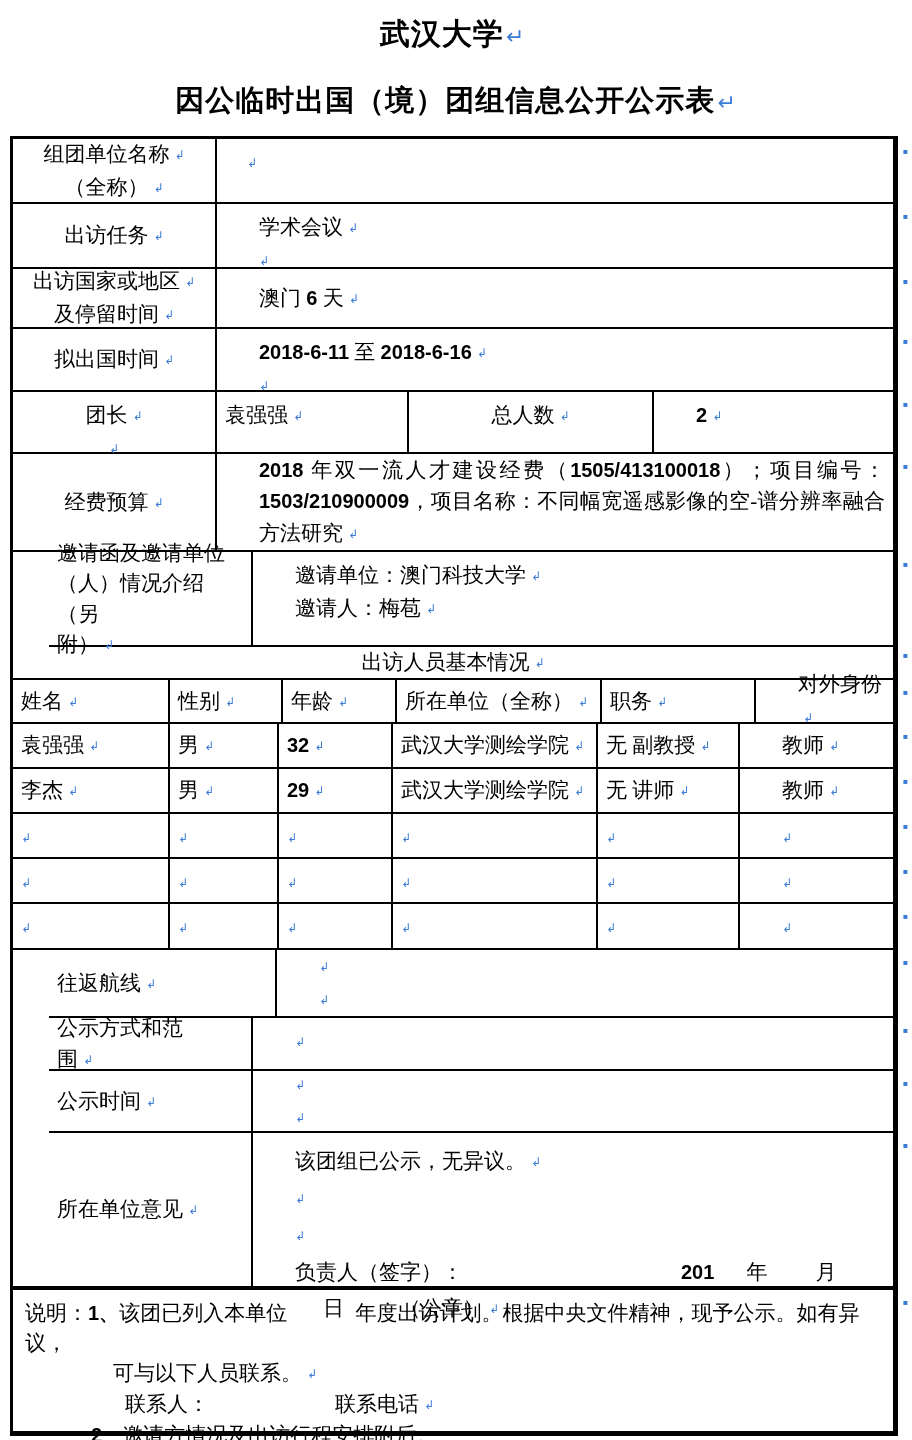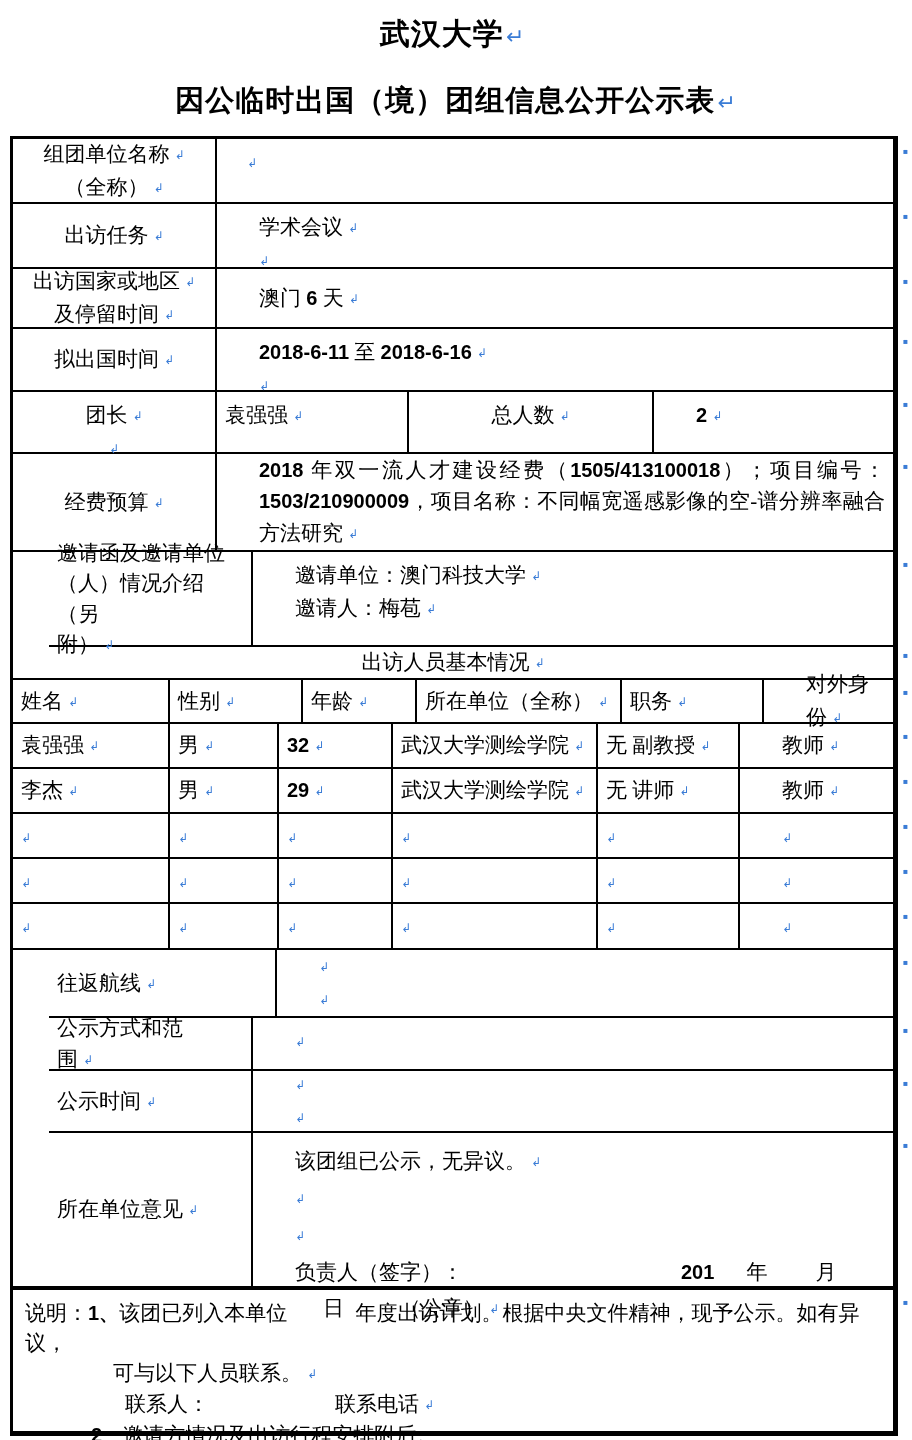--- a/index.html
+++ b/index.html
@@ -154,30 +154,30 @@
       <div class="c flex1 sec-title" style="padding:0;line-height:29px">
         <div><span>出访人员基本情况</span><span class="m">↲</span></div>
       </div>
       <i class="rowm" style="top:4px">▪</i>
     </div>
 
     <div class="r" style="height:44px">
       <div class="c hdr" style="width:157px">
           <div><span>姓名</span><span class="m">↲</span></div>
         </div>
-      <div class="c hdr" style="width:133px">
+      <div class="c hdr" style="width:113px">
           <div><span>性别</span><span class="m">↲</span></div>
         </div>
       <div class="c hdr" style="width:114px">
           <div><span>年龄</span><span class="m">↲</span></div>
         </div>
       <div class="c hdr" style="width:205px">
           <div><span>所在单位（全称）</span><span class="m">↲</span></div>
         </div>
-      <div class="c hdr" style="width:142px">
+      <div class="c hdr" style="width:154px">
           <div><span>职务</span><span class="m">↲</span></div>
         </div>
       <div class="c hdr flex1">
           <div><span>对外身份</span><span class="m">↲</span></div>
         </div>
       <i class="rowm">▪</i>
     </div>
 
     <div class="r" style="height:45px">
       <div class="c" style="width:157px">

